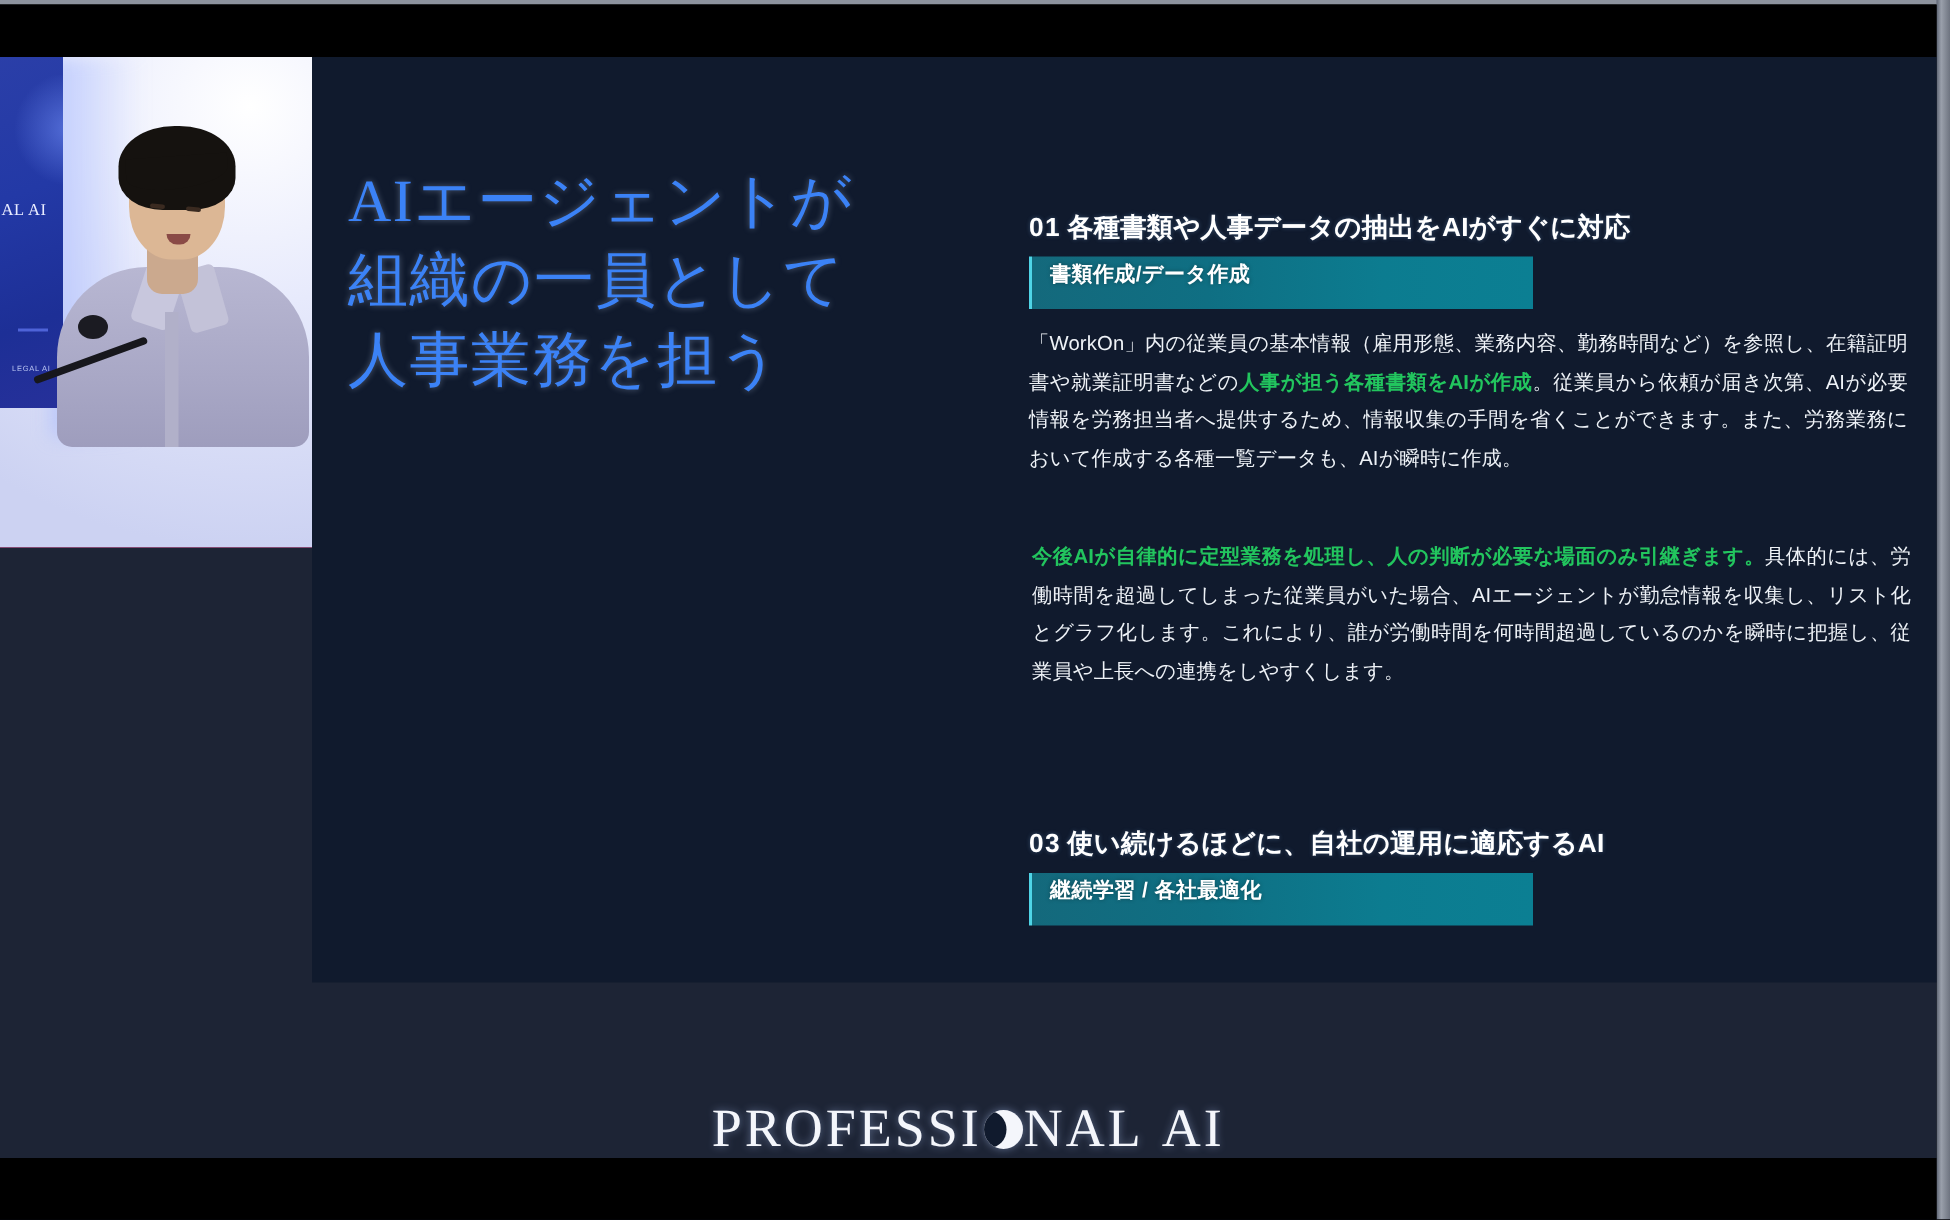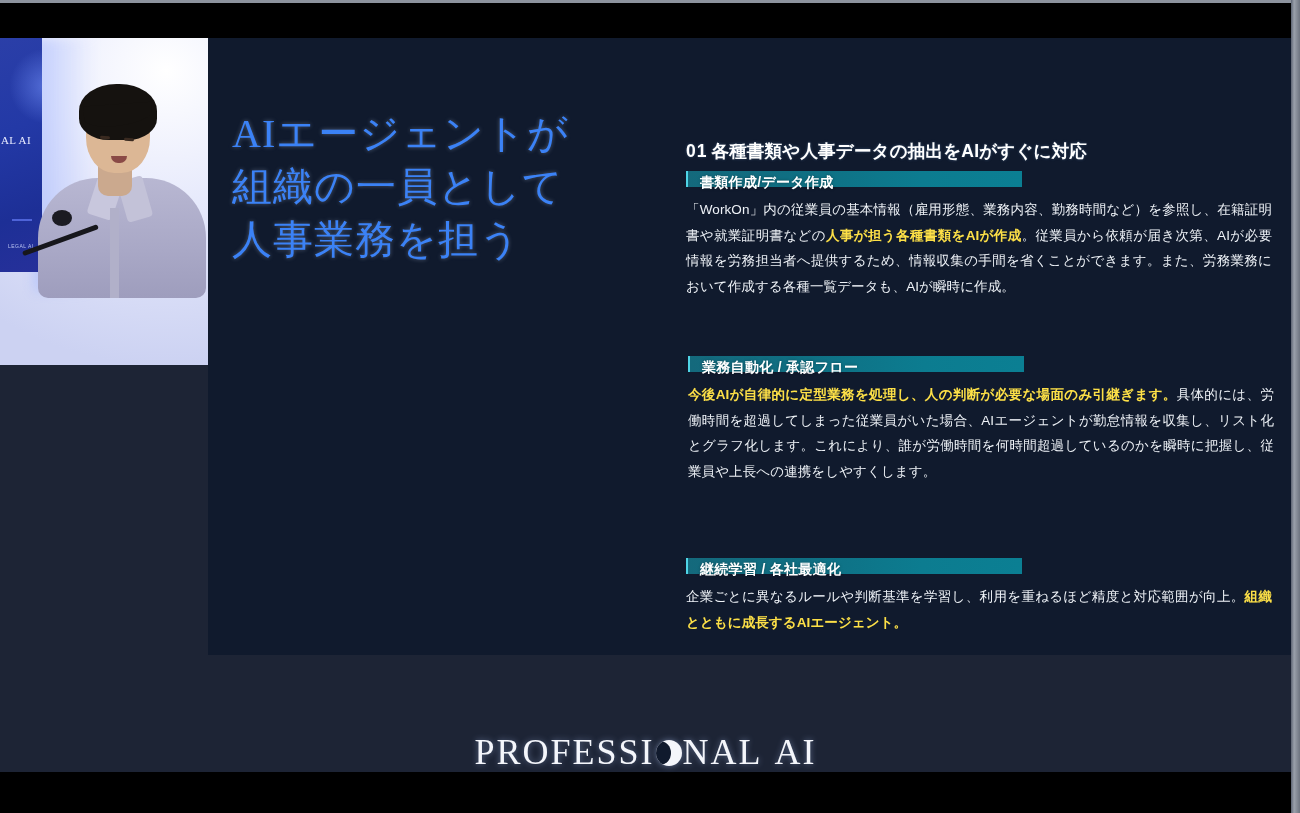--- a/index.html
+++ b/index.html
@@ -157,40 +157,40 @@
     color:#ffffff;
     font-size:17.5px;
     font-weight:700;
     letter-spacing:.2px;
     white-space:nowrap;
     text-shadow:0 0 3px rgba(120,170,220,.35);
   }
   .sec-heading .num { font-weight:700; letter-spacing:1px; margin-right:4px;margin-top:26px; }
   .badge {
     display:block;
-    width:336px; height:16px;
+    width:336px; height:35px;
     margin-top:8px;
     padding:3px 0 0 12px;
     color:#ffffff;
     font-size:14px;
     font-weight:700;
     letter-spacing:.3px;
     background:linear-gradient(90deg,#14697c 0%, #0f6f83 35%, #0c7c90 70%, #0b7f93 100%);
     border-left:2px solid #4fd4e6;
     text-shadow:0 0 3px rgba(0,0,0,.35);
   }
   .sec-body {
     margin-top:10px;
     color:#eef2f7;
     font-size:13.5px;
     line-height:25.5px;
     letter-spacing:.1px;
     text-align:justify;
   }
-  .hl { color:#fde047; font-weight:700; }
+  .hl { color:#22c55e; font-weight:700; }
 
   
   #section-1 { position:absolute; left:0;  top:44px;  width:586px; }
   #section-2 { position:absolute; left:2px; top:253px; width:586px; }
   #section-3 { position:absolute; left:0;  top:455px; width:586px; }
   #section-2 .sec-heading { font-size:17px; letter-spacing:-.1px; }
 
   
   #brand {
     position:absolute; left:0; top:655px; width:1291px; height:117px;
@@ -273,27 +273,28 @@
 
       <div class="section" id="section-1">
         <div class="sec-heading">
           <span class="num">01</span><span>各種書類や人事データの抽出をAIがすぐに対応</span>
         </div>
         <div class="badge">書類作成/データ作成</div>
         <div class="sec-body"><span>「WorkOn」内の従業員の基本情報（雇用形態、業務内容、勤務時間など）を参照し、在籍証明書や就業証明書などの</span><span class="hl">人事が担う各種書類をAIが作成</span><span>。従業員から依頼が届き次第、AIが必要情報を労務担当者へ提供するため、情報収集の手間を省くことができます。また、労務業務において作成する各種一覧データも、AIが瞬時に作成。</span></div>
       </div>
 
       <div class="section" id="section-2">
-        <div class="badge">業務自動化 / 承認フロー</div>
         <div class="sec-body"><span></span><span class="hl">今後AIが自律的に定型業務を処理し、人の判断が必要な場面のみ引継ぎます。</span><span>具体的には、労働時間を超過してしまった従業員がいた場合、AIエージェントが勤怠情報を収集し、リスト化とグラフ化します。これにより、誰が労働時間を何時間超過しているのかを瞬時に把握し、従業員や上長への連携をしやすくします。</span></div>
       </div>
 
       <div class="section" id="section-3">
+        <div class="sec-heading">
+          <span class="num">03</span><span>使い続けるほどに、自社の運用に適応するAI</span>
+        </div>
         <div class="badge">継続学習 / 各社最適化</div>
-        <div class="sec-body"><span>企業ごとに異なるルールや判断基準を学習し、利用を重ねるほど精度と対応範囲が向上。</span><span class="hl">組織とともに成長するAIエージェント。</span><span></span></div>
       </div>
 
     </div>
 
     <div id="brand">
       <div id="brand-wordmark">
         <span>PROFESSI</span>
         <span id="brand-o"></span>
         <span>NAL</span>
         <span id="brand-gap"></span>

